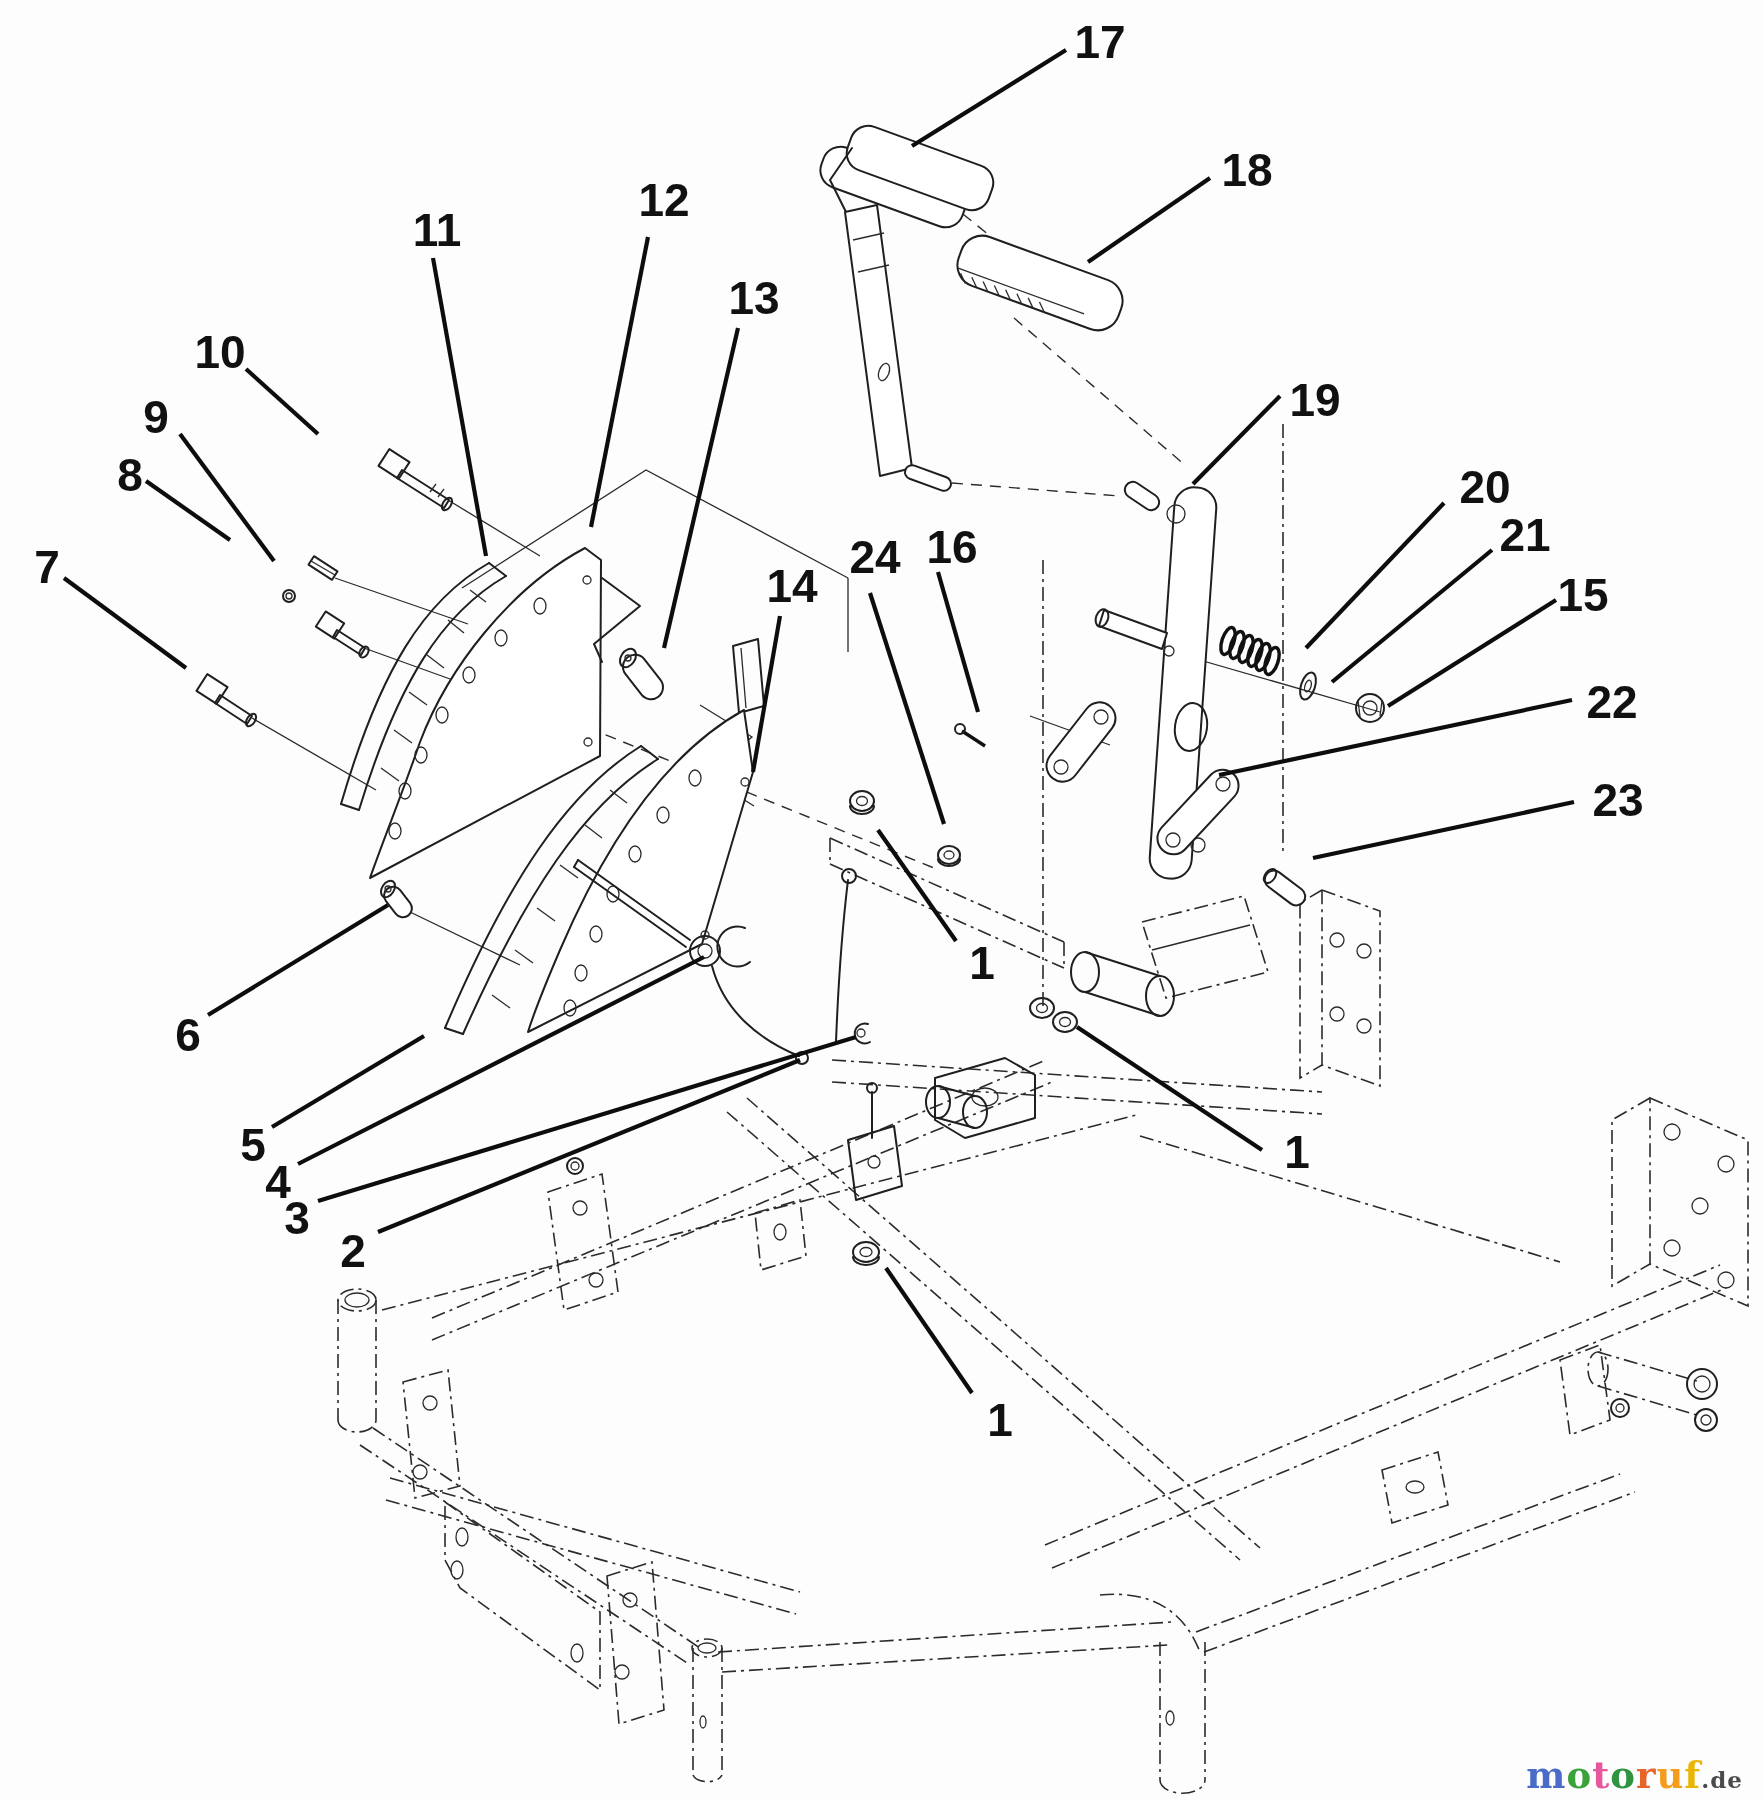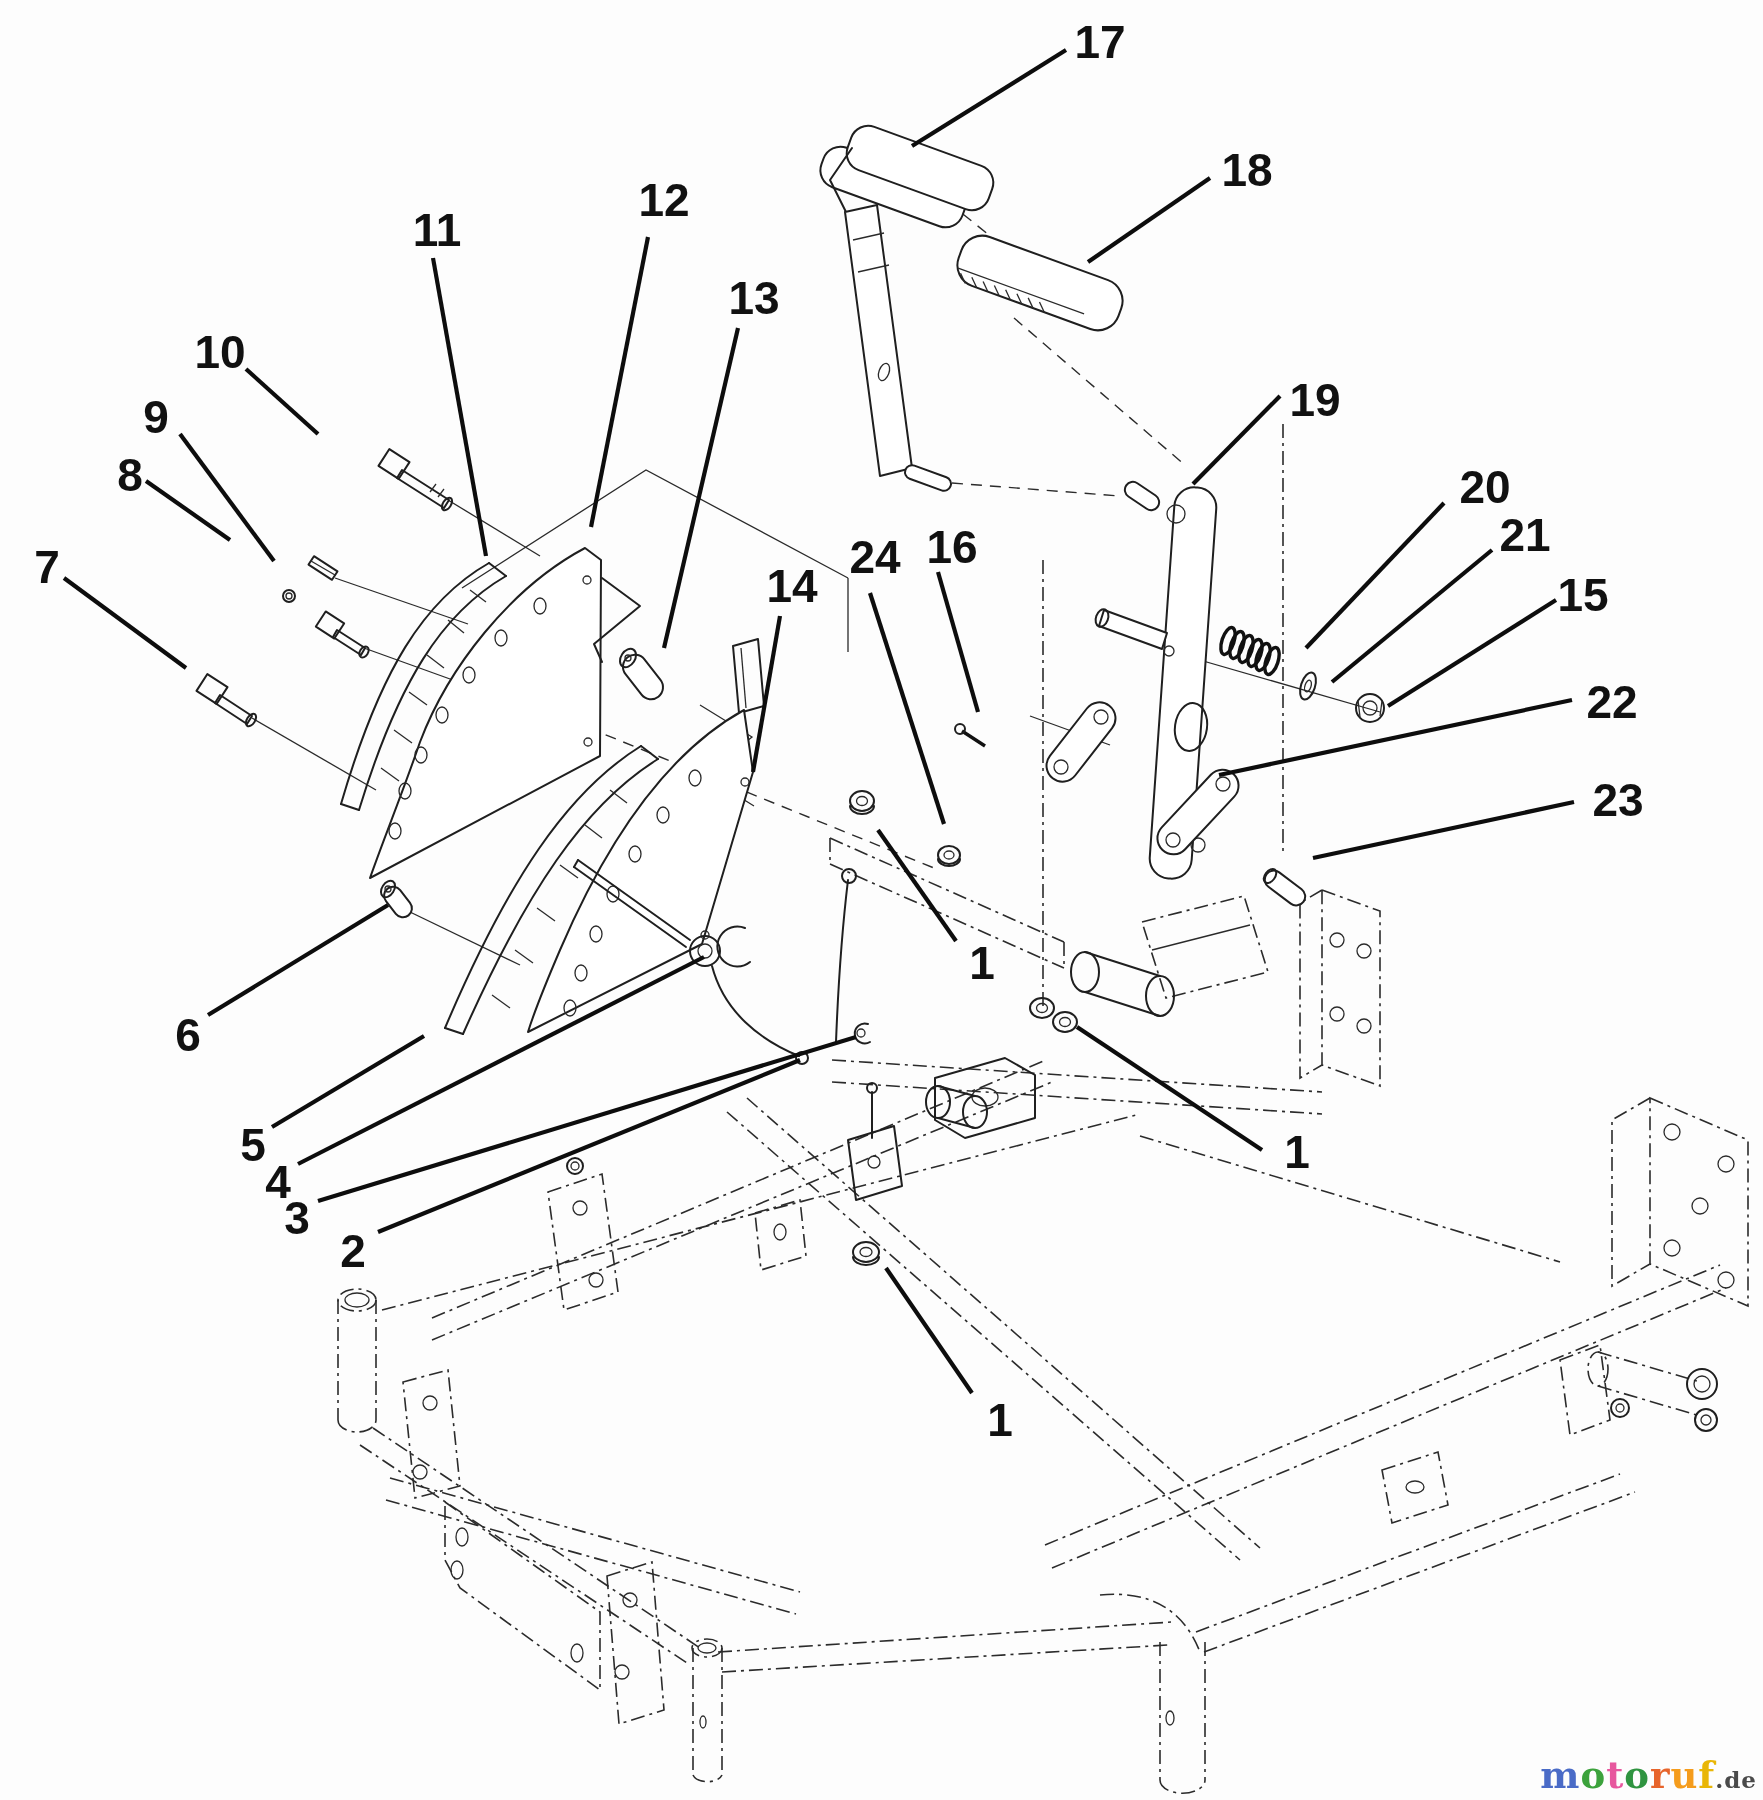--- a/index.html
+++ b/index.html
@@ -7,21 +7,21 @@
          font-family:"Liberation Sans",sans-serif;}
   .stage svg{position:absolute;left:0;top:0;}
   svg *{vector-effect:non-scaling-stroke;}
   .ln{stroke:#1f1f1f;stroke-width:2;fill:none;stroke-linecap:round;stroke-linejoin:round;}
   .thin{stroke:#2a2a2a;stroke-width:1.3;fill:none;}
   .fillw{fill:#ffffff;}
   .phantom{stroke:#2b2b2b;stroke-width:1.6;fill:none;stroke-dasharray:14 5 3 5;}
   .dash{stroke:#2b2b2b;stroke-width:1.4;fill:none;stroke-dasharray:11 8;}
   .dark{stroke:#111;stroke-width:3.4;fill:none;}
   text.callout{font-family:"Liberation Sans",sans-serif;font-weight:600;}
-  #watermark{position:absolute;right:6px;bottom:6px;font-family:"DejaVu Serif",serif;
+  #watermark{position:absolute;right:20px;bottom:6px;font-family:"DejaVu Serif",serif;
              font-weight:bold;font-size:37px;letter-spacing:1px;line-height:1;user-select:none;}
   #watermark .suffix{font-size:23px;font-weight:bold;}
 </style>
 </head>
 <body>
 
 <div class="stage">
 <svg width="1763" height="1800" viewBox="0 0 1763 1800">
 
   <g>

